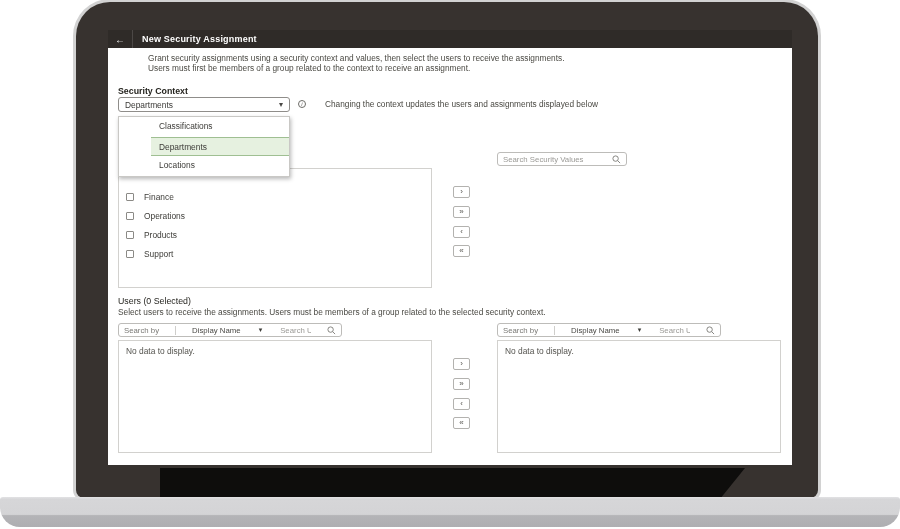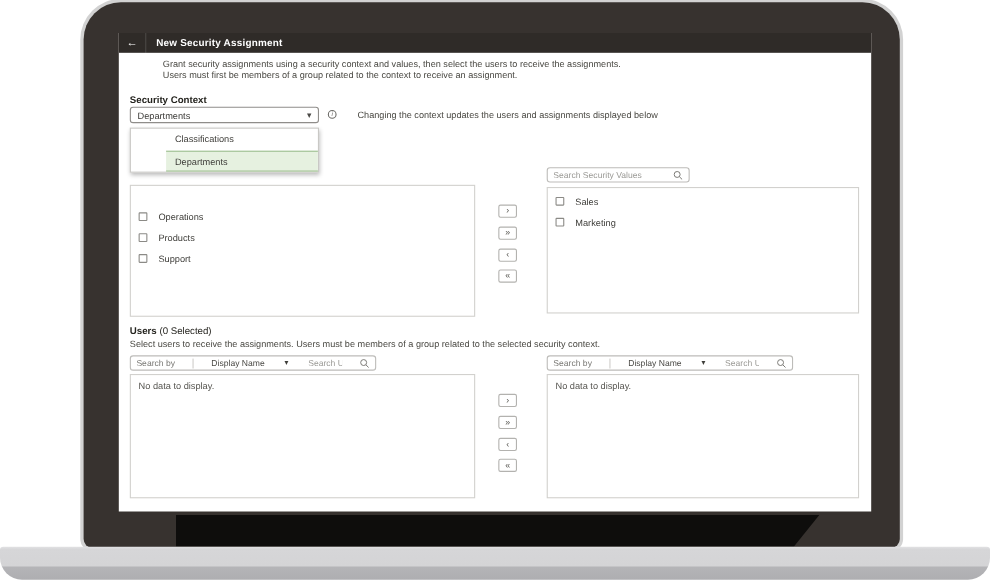--- a/index.html
+++ b/index.html
@@ -58,21 +58,21 @@
             display:flex; align-items:center; padding:0 5px; gap:16px; }
   .search input { flex:1; border:none; outline:none; background:transparent;
                   font-family:"Liberation Sans", sans-serif; font-size:7.8px; color:#3d3c38; min-width:0; }
   .search input::placeholder { color:#9b9a96; }
   .sb-label { font-size:7.8px; color:#7a7975; white-space:nowrap; }
   .v-div { width:1px; height:9px; background:#cfcecb; }
   .sb-value { font-size:7.8px; color:#4a4945; white-space:nowrap; }
   .sb-caret { font-size:7px; color:#3d3c38; margin:0 2px; }
 
   .sec-title { font-size:8.8px; color:#25241f; }
-  .sec-title b { font-weight:bold; }
+  .sec-title b { font-weight:normal; }
   .empty-text { padding:5px 7px; font-size:8.4px; color:#55544f; }
 </style>
 </head>
 <body>
 
 <div class="stage">
   <div class="lid"></div>
   <div class="hinge-shadow"></div>
   <div class="base"></div>
 
@@ -95,23 +95,28 @@
       <span class="caret">▾</span>
     </div>
     <div class="abs info-note">
       <span class="info-circle">i</span>
       <span>Changing the context updates the users and assignments displayed below</span>
     </div>
 
     <div class="abs menu">
       <div class="opt">Classifications</div>
       <div class="opt sel">Departments</div>
+      <div class="opt">Locations</div>
     </div>
 
     <div class="abs listbox" style="left:10px; top:138px; width:314px; height:120px; padding-top:18px;">
+      <div class="row">
+        <span class="cb"></span>
+        <span class="lbl">Finance</span>
+      </div>
       <div class="row">
         <span class="cb"></span>
         <span class="lbl">Operations</span>
       </div>
       <div class="row">
         <span class="cb"></span>
         <span class="lbl">Products</span>
       </div>
       <div class="row">
         <span class="cb"></span>
@@ -123,30 +128,20 @@
     <div class="sbtn" style="left:345px; top:176px;">»</div>
     <div class="sbtn" style="left:345px; top:196px;">‹</div>
     <div class="sbtn" style="left:345px; top:215px;">«</div>
 
     <div class="abs search" style="left:389px; top:122px; width:130px; height:14px;">
       <input placeholder="Search Security Values" style="">
       <svg viewBox="0 0 10 10" width="9" height="9">
         <circle cx="4" cy="4" r="3" fill="none" stroke="#7a7975" stroke-width="1"></circle>
         <line x1="6.3" y1="6.3" x2="9" y2="9" stroke="#7a7975" stroke-width="1"></line>
       </svg>
-    </div>
-    <div class="abs listbox" style="left:389px; top:140px; width:284px; height:115px; padding-top:2px;">
-      <div class="row">
-        <span class="cb"></span>
-        <span class="lbl">Sales</span>
-      </div>
-      <div class="row">
-        <span class="cb"></span>
-        <span class="lbl">Marketing</span>
-      </div>
     </div>
 
     <div class="abs sec-title" style="left:10px; top:266px;">
       <b>Users</b>
       <span>(0 Selected)</span>
     </div>
     <div class="abs" style="left:10px; top:277px; font-size:8.3px; color:#4a4943; white-space:nowrap;">Select users to receive the assignments. Users must be members of a group related to the selected security context.</div>
 
     <div class="abs search" style="left:10px; top:293px; width:224px; height:14px;">
       <span class="sb-label">Search by</span>

